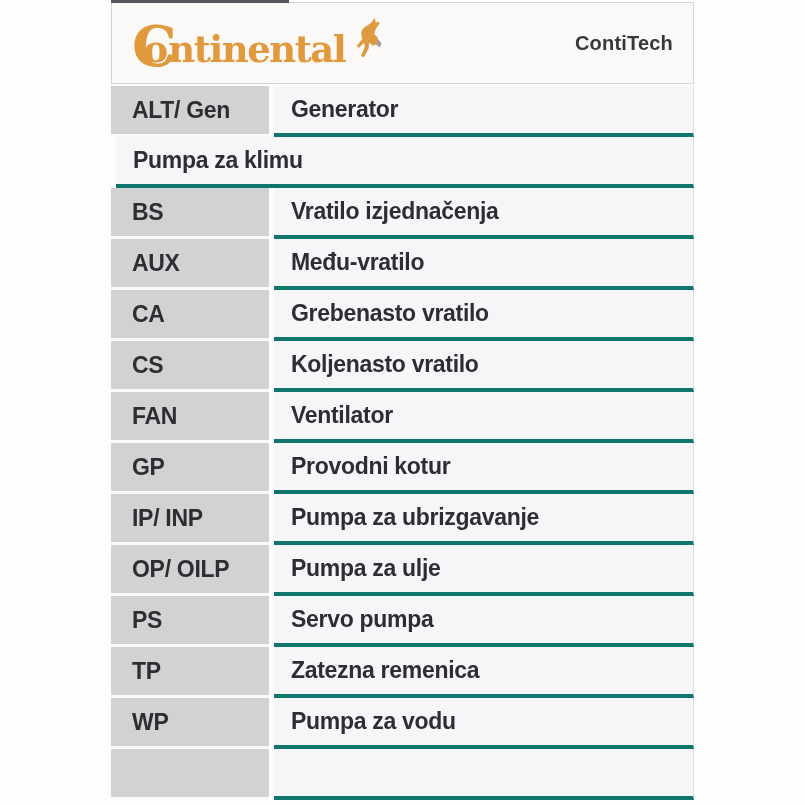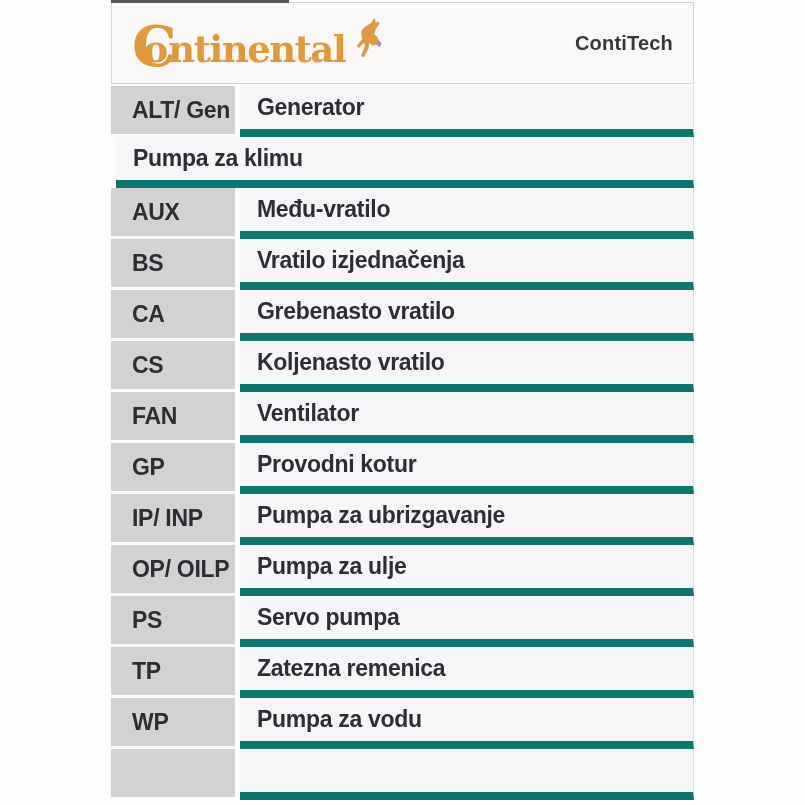--- a/index.html
+++ b/index.html
@@ -77,41 +77,41 @@
     letter-spacing: 0.2px;
   }
   .legend-table {
     margin-top: 2px;
   }
   .row {
     display: flex;
     height: 51px;
   }
   .abbr-cell {
-    width: 124px;
+    width: 158px;
     box-sizing: border-box;
     background: #d3d1d2;
     border-bottom: 3px solid #fafafa;
     font-weight: bold;
     font-size: 23px;
     color: #2e2d33;
     padding-left: 21px;
     display: flex;
     align-items: center;
     letter-spacing: -0.3px;
   }
   .col-gap {
     width: 5px;
     background: #fcfcfc;
   }
   .label-cell {
     flex: 1;
     box-sizing: border-box;
     background: #f6f5f7;
-    border-bottom: 8px solid #0f766e;
+    border-bottom: 4px solid #0f766e;
     border-right: 1px solid #dddce2;
     font-weight: bold;
     font-size: 23px;
     color: #2e2d33;
     padding-left: 17px;
     display: flex;
     align-items: center;
     letter-spacing: -0.3px;
   }
 </style>
@@ -141,32 +141,32 @@
     <div class="col-gap"></div>
     <div class="label-cell">Generator</div>
   </div>
 
   <div class="row">
     <div class="col-gap"></div>
     <div class="label-cell">Pumpa za klimu</div>
   </div>
 
   <div class="row">
+    <div class="abbr-cell">BS</div>
+    <div class="col-gap"></div>
+    <div class="label-cell">Vratilo izjednačenja</div>
+  </div>
+
+  <div class="row">
     <div class="abbr-cell">AUX</div>
     <div class="col-gap"></div>
     <div class="label-cell">Među-vratilo</div>
   </div>
 
   <div class="row">
-    <div class="abbr-cell">BS</div>
-    <div class="col-gap"></div>
-    <div class="label-cell">Vratilo izjednačenja</div>
-  </div>
-
-  <div class="row">
     <div class="abbr-cell">CA</div>
     <div class="col-gap"></div>
     <div class="label-cell">Grebenasto vratilo</div>
   </div>
 
   <div class="row">
     <div class="abbr-cell">CS</div>
     <div class="col-gap"></div>
     <div class="label-cell">Koljenasto vratilo</div>
   </div>

